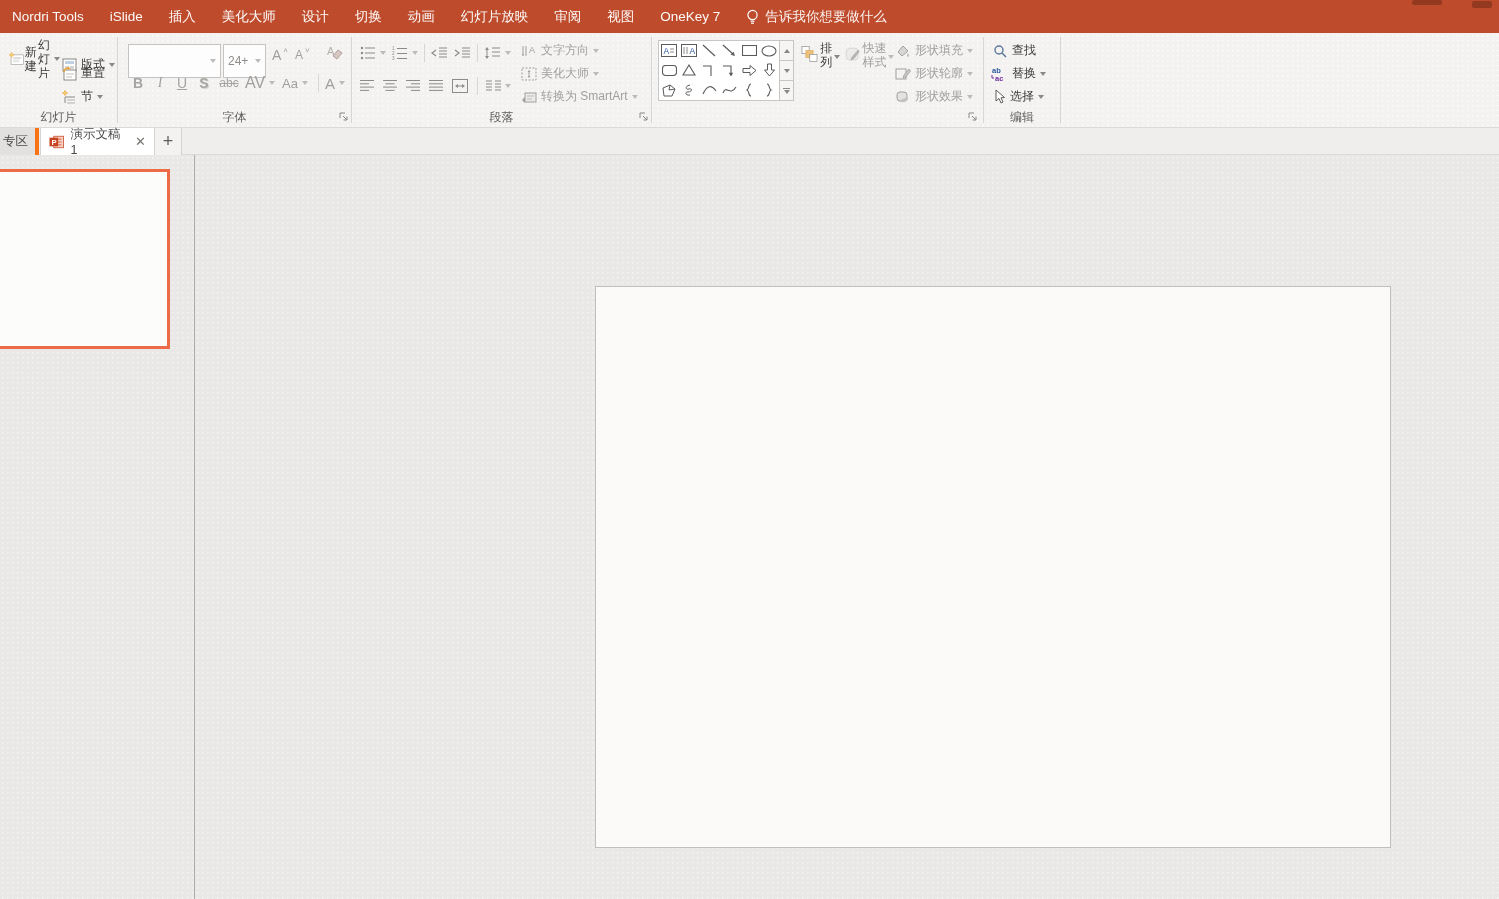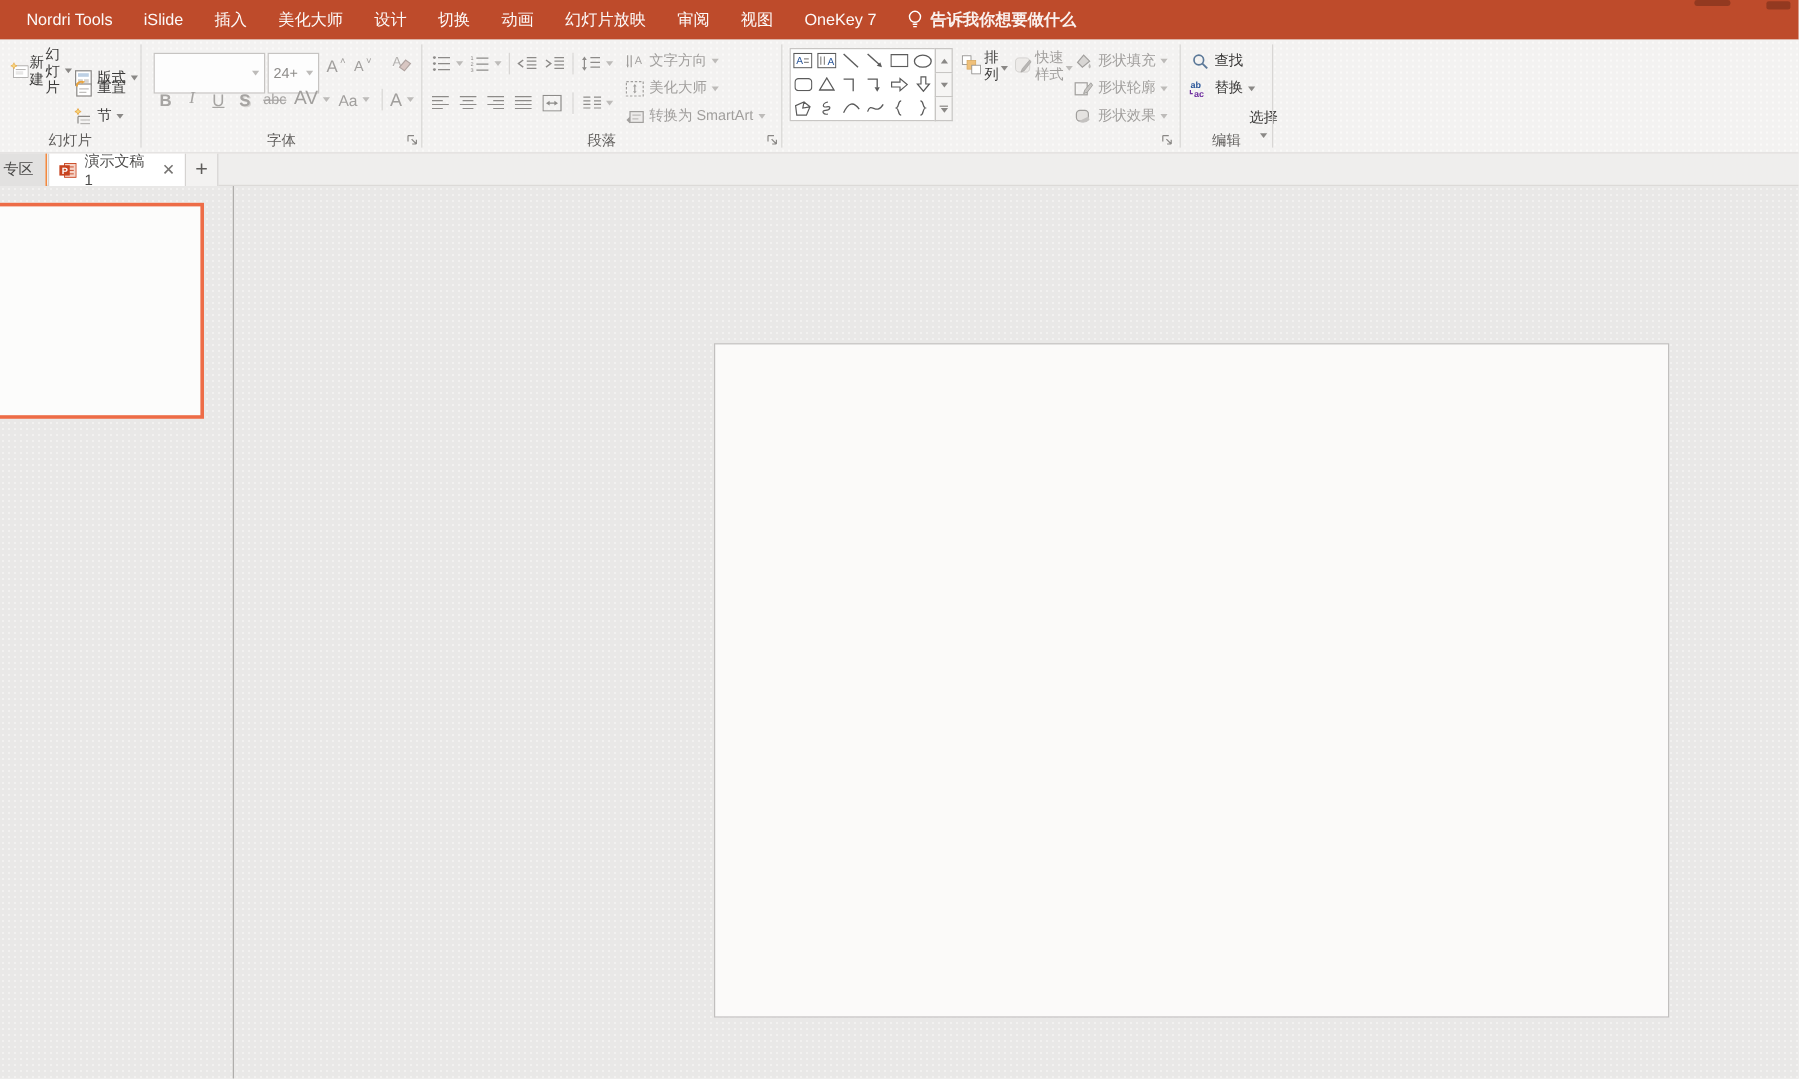--- a/index.html
+++ b/index.html
@@ -2,24 +2,24 @@
 <html><head>
 <meta charset="utf-8">
 <style>
   * { box-sizing: border-box; margin: 0; padding: 0; }
   html,body { background:#fff; }
   body { font-family: "Liberation Sans", sans-serif; }
   #app { position:relative; width:1499px; height:899px; overflow:hidden; background:#E9E8E7; }
 
   
   #menubar { position:absolute; left:0; top:0; width:100%; height:33px; background:#BE4B2B;
-             display:flex; align-items:center; padding-left:22px; gap:26px;
+             display:flex; align-items:center; padding-left:12px; gap:26px;
              color:#FFFFFF; font-size:13.5px; white-space:nowrap; }
   .menu-item { cursor:default; opacity:.97; }
-  .tellme { display:flex; align-items:flex-start; gap:6px; color:rgba(255,255,255,.92);font-weight:bold; }
+  .tellme { display:flex; align-items:flex-end; gap:6px; color:rgba(255,255,255,.92); }
   .tellme svg { display:block; }
 
   .smudge { position:absolute; background:rgba(70,25,12,.35); border-radius:2px; }
 
   
   #ribbon { position:absolute; left:0; top:33px; width:100%; height:95px;
             background-color:#F3F2F1;
             background-image:radial-gradient(#FAF9F8 1px, rgba(0,0,0,0) 1px);
             background-size:5px 5px;
             border-bottom:1px solid #DCDAD8; font-size:12px; color:#3B3A39; }
@@ -51,21 +51,21 @@
   .gstrip .gsb { flex:1; border:1px solid #C8C6C4; border-top-width:0; background:#F6F5F4;
                  display:flex; flex-direction:column; align-items:center; justify-content:center; }
   .gstrip .gsb:first-child { border-top-width:1px; }
   .caret-up { width:0;height:0;border-left:3px solid transparent;border-right:3px solid transparent;border-bottom:4px solid #8A8886; }
   .gsb .bar { width:7px; height:1px; background:#8A8886; margin-bottom:1px; }
 
   
   #doctabs { position:absolute; left:0; top:128px; width:100%; height:27px; background:#EFEEED;
              border-bottom:1px solid #DCDAD8; font-size:12.5px; color:#4B4A49; }
   .ptab { position:absolute; left:0; top:0; width:39px; height:27px; background:#E2E1E0;
-          border-right:1px solid #f97316; display:flex; align-items:center; overflow:hidden; }
+          border-right:4px solid #f97316; display:flex; align-items:center; overflow:hidden; }
   .ptab span { margin-left:3px; white-space:nowrap; }
   .atab { position:absolute; left:40px; top:0; width:115px; height:27px; background:#FFFFFF;
           border-left:1px solid #D5D3D1; border-right:1px solid #D5D3D1;
           display:flex; align-items:center; gap:6px; padding:0 8px; }
   .atab .close { color:#767472; font-size:13px; margin-left:4px; cursor:default; }
   .plus-tab { position:absolute; left:155px; top:0; width:27px; height:27px; background:#F3F2F1;
               border-right:1px solid #D5D3D1; display:flex; align-items:center; justify-content:center;
               font-size:18px; color:#5F5D5B; font-weight:300; }
 
   
@@ -518,21 +518,21 @@
     </div>
     <div class="smallrow rbtn" style="left:990px; top:30px;">
       <svg width="18" height="16" viewBox="0 0 18 16">
         <text x="2" y="7" font-size="7.5" font-weight="bold" fill="#2B579A" font-family="Liberation Sans, sans-serif">ab</text>
         <text x="5" y="15" font-size="7.5" font-weight="bold" fill="#7030A0" font-family="Liberation Sans, sans-serif">ac</text>
         <path d="M2 9 L2 12 L4 12" fill="none" stroke="#7030A0"></path>
       </svg>
       <span>替换</span>
       <span class="caret"></span>
     </div>
-    <div class="smallrow rbtn" style="left:1041px; top:53px;flex-direction:column;">
+    <div class="smallrow rbtn" style="left:993px; top:53px;">
       <svg width="13" height="15" viewBox="0 0 13 15">
         <path d="M3 1 L3 12 L6 9.5 L8 14 L10 13 L8 8.8 L11.5 8.5 Z" fill="#FFFFFF" stroke="#5F5D5B"></path>
       </svg>
       <span>选择</span>
       <span class="caret"></span>
     </div>
     <div class="group-label" style="left:984px; width:76px;">编辑</div>
     <div class="vsep" style="left:1060px;"></div>
   </div>
 

